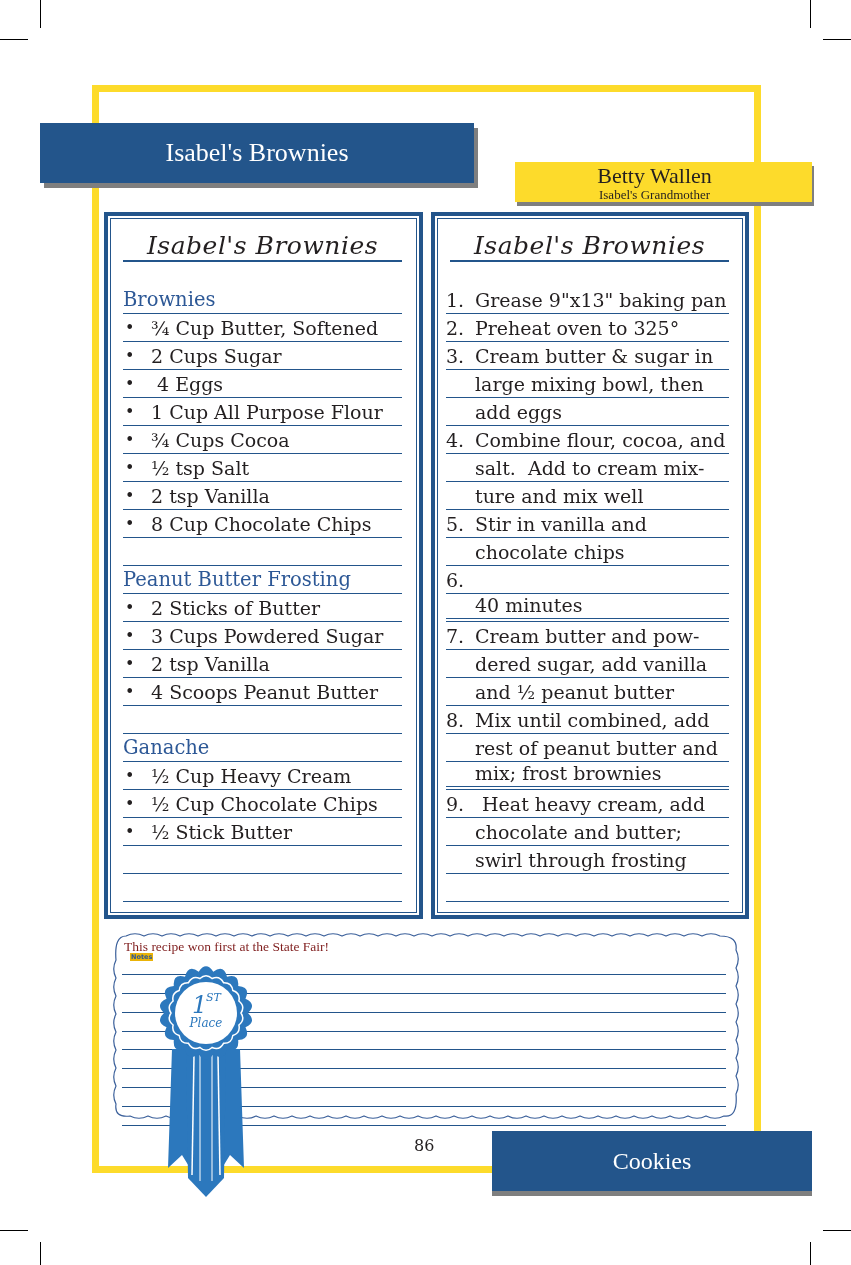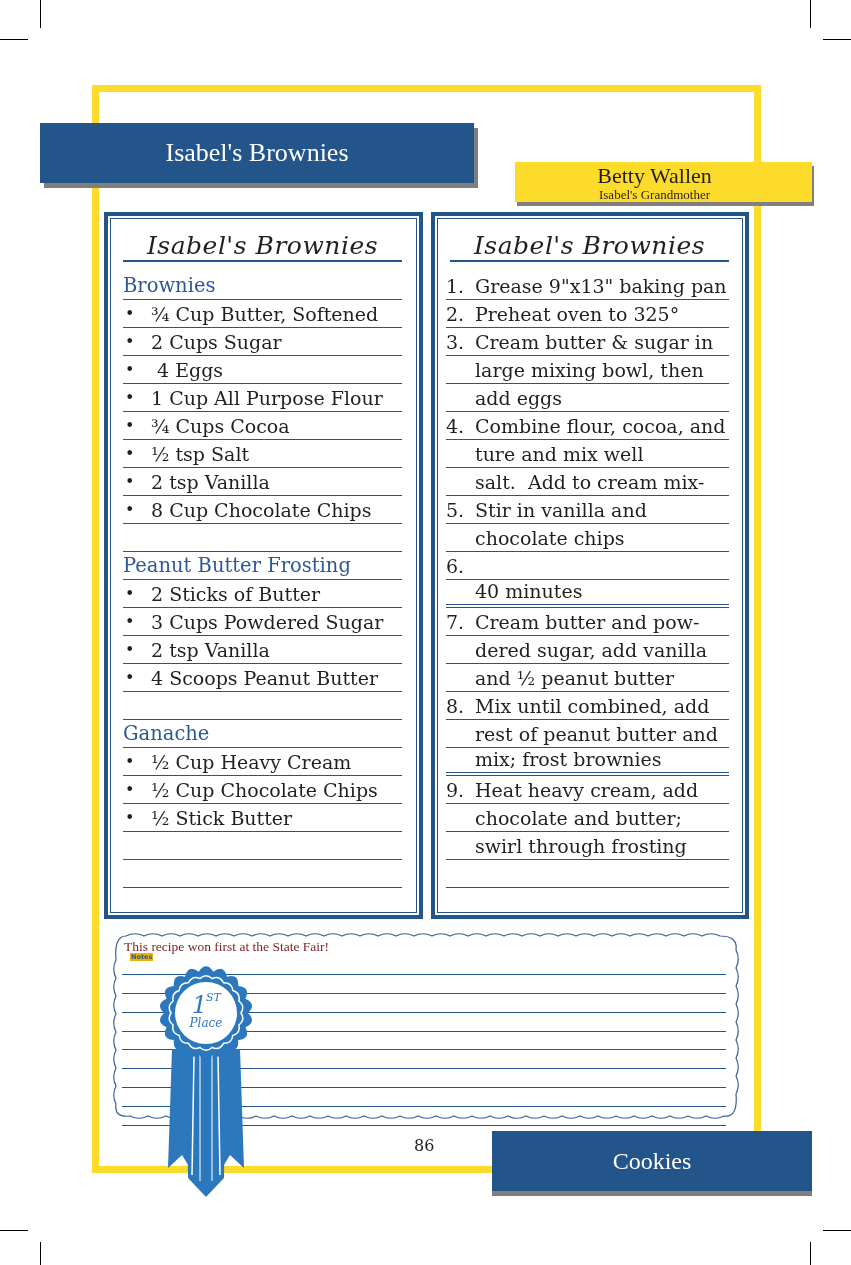--- a/index.html
+++ b/index.html
@@ -43,21 +43,21 @@
   .card-title {
     position: absolute; top: 16px; height: 30px;
     border-bottom: 2px solid #23558b;
     text-align: center;
     font-family: "DejaVu Serif", serif; font-style: italic; font-size: 25px; color: #231f20;
     letter-spacing: 0.5px; line-height: 28px;
   }
   .card-left .card-title { left: 15px; right: 17px; }
   .card-right .card-title { left: 15px; right: 16px; }
 
-  .lines { position: absolute; top: 56px; }
+  .lines { position: absolute; top: 70px; }
   .card-left .lines { left: 15px; right: 17px; }
   .card-right .lines { left: 11px; right: 16px; }
 
   .row {
     height: 28px; border-bottom: 1.5px solid #23558b;
     font-family: "DejaVu Serif", serif; font-size: 19px; line-height: 28px;
     white-space: nowrap; display: flex; align-items: flex-end; overflow: visible;
   }
   .row.double { border-bottom: 4px double #23558b; }
   .row .txt { line-height: 26px; }
@@ -227,25 +227,25 @@
       <div class="row step">
         <span class="num"></span>
         <span class="txt" style="white-space: pre;">add eggs</span>
       </div>
       <div class="row step">
         <span class="num">4.</span>
         <span class="txt" style="white-space: pre;">Combine flour, cocoa, and</span>
       </div>
       <div class="row step">
         <span class="num"></span>
+        <span class="txt" style="white-space: pre;">salt.  Add to cream mix-</span>
+      </div>
+      <div class="row step">
+        <span class="num"></span>
         <span class="txt" style="white-space: pre;">ture and mix well</span>
-      </div>
-      <div class="row step">
-        <span class="num"></span>
-        <span class="txt" style="white-space: pre;">salt.  Add to cream mix-</span>
       </div>
       <div class="row step">
         <span class="num">5.</span>
         <span class="txt" style="white-space: pre;">Stir in vanilla and</span>
       </div>
       <div class="row step">
         <span class="num"></span>
         <span class="txt" style="white-space: pre;">chocolate chips</span>
       </div>
       <div class="row step">
@@ -274,21 +274,21 @@
       <div class="row step">
         <span class="num"></span>
         <span class="txt" style="white-space: pre;">rest of peanut butter and</span>
       </div>
       <div class="row step double" style="height: 28px;">
         <span class="num"></span>
         <span class="txt" style="white-space: pre;">mix; frost brownies</span>
       </div>
       <div class="row step">
         <span class="num">9.</span>
-        <span class="txt" style="white-space: pre;">Heat heavy cream, add</span>
+        <span class="txt" style="white-space: pre; margin-left: 7px;">Heat heavy cream, add</span>
       </div>
       <div class="row step">
         <span class="num"></span>
         <span class="txt" style="white-space: pre;">chocolate and butter;</span>
       </div>
       <div class="row step">
         <span class="num"></span>
         <span class="txt" style="white-space: pre;">swirl through frosting</span>
       </div>
       <div class="row step">

